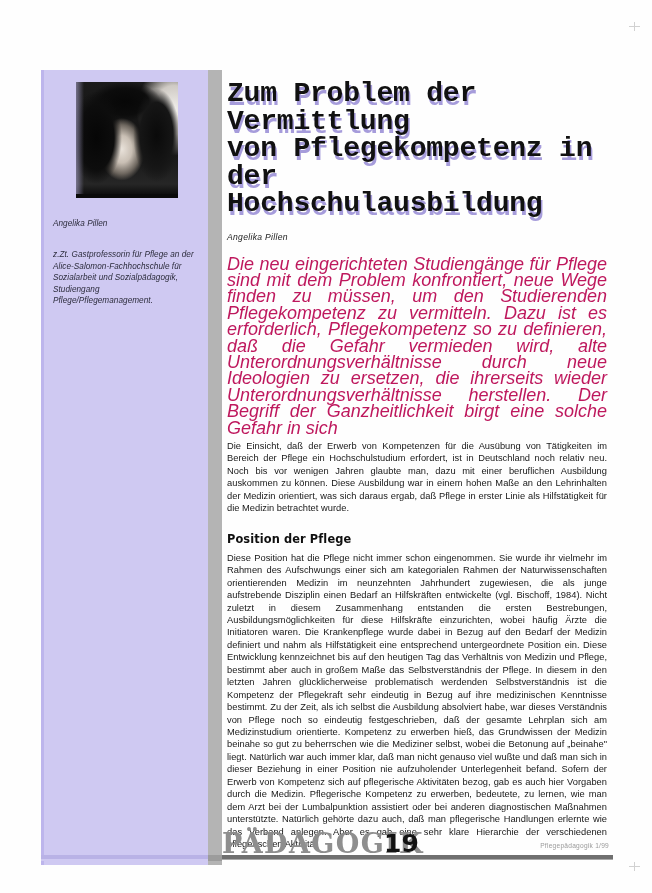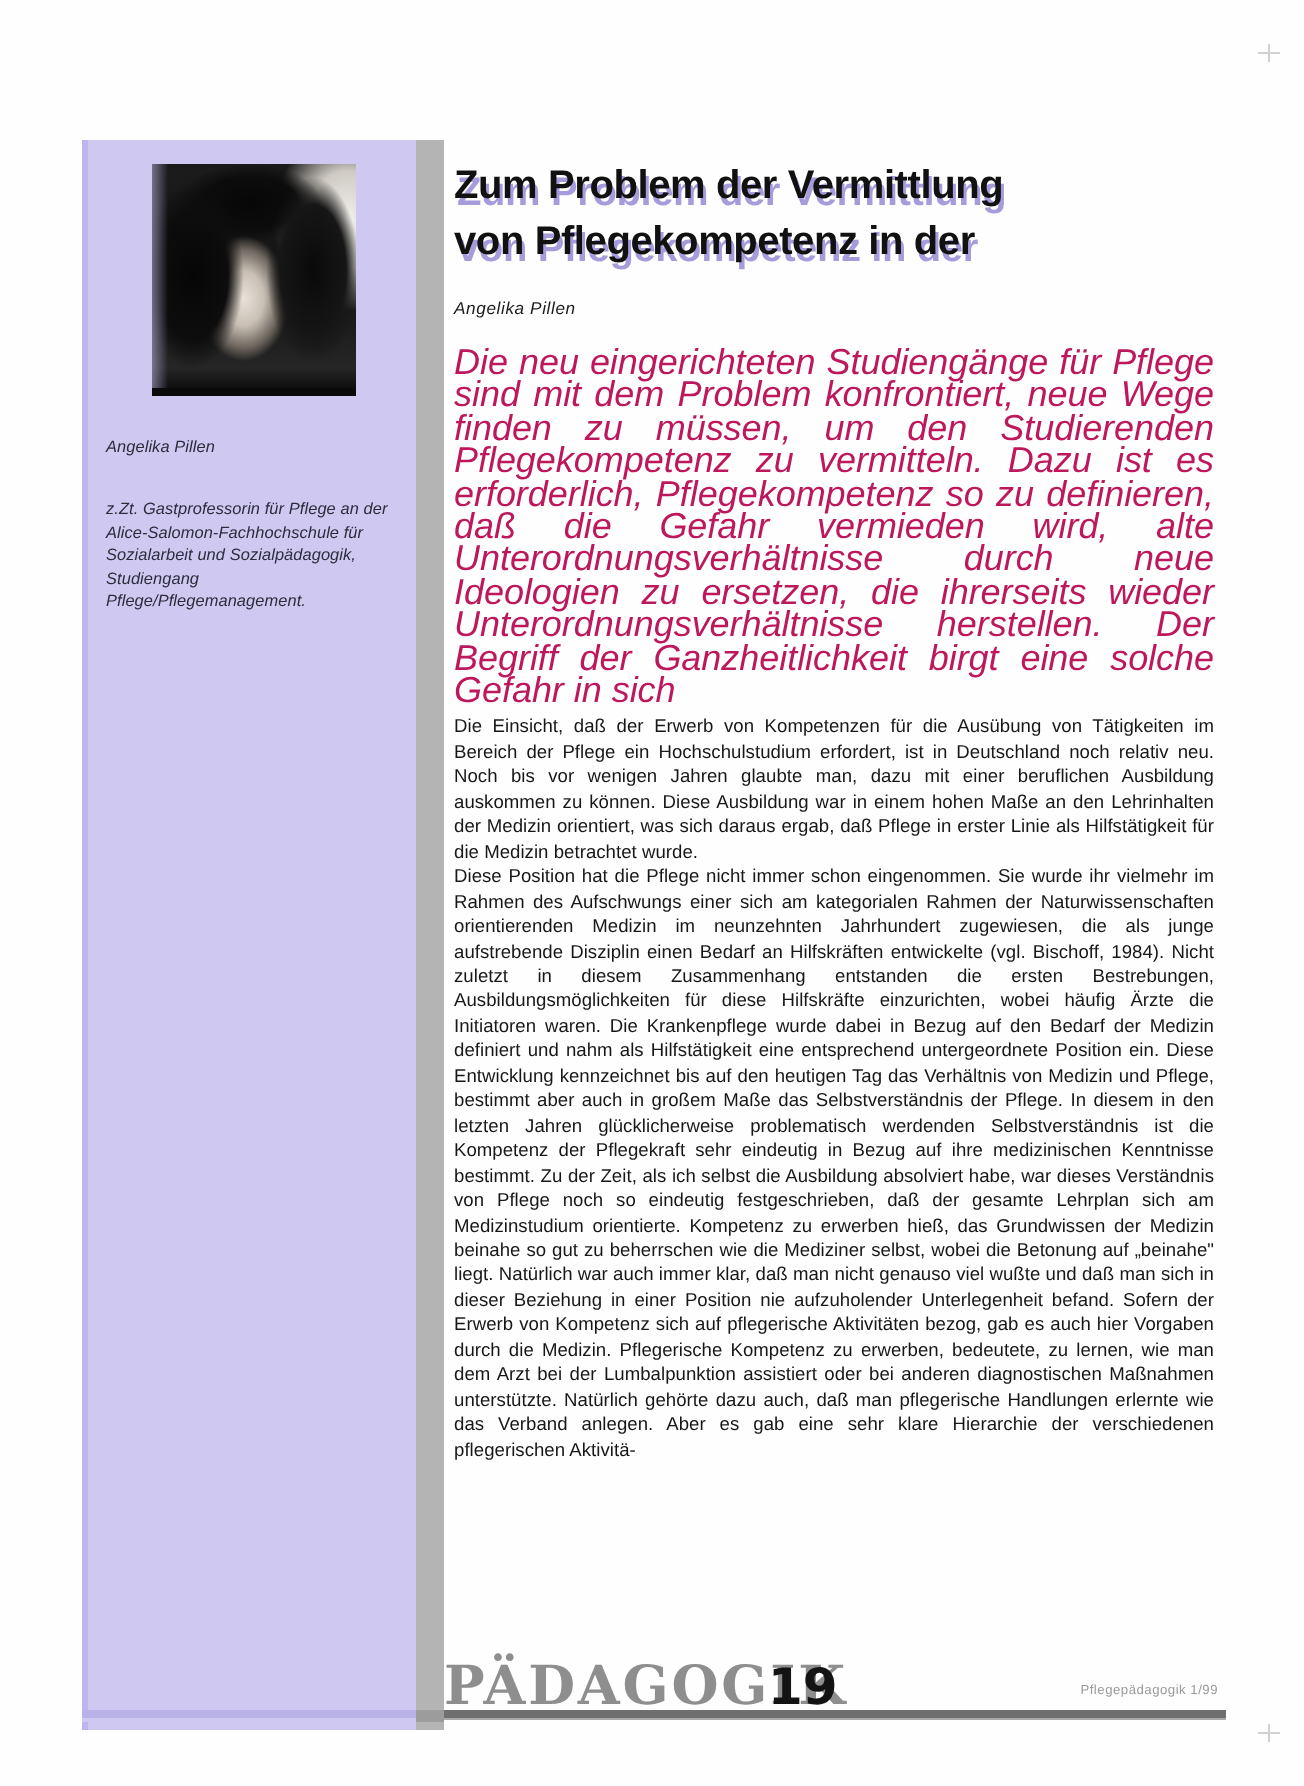--- a/index.html
+++ b/index.html
@@ -141,23 +141,23 @@
     position: absolute;
     left: 227px;
     top: 70px;
     width: 386px;
   }
 
   
   #headline {
     margin: 0;
     padding: 0;
-    font-family: Liberation Sans, sans-serif;
+    font-family: Liberation Mono, monospace;
     font-weight: bold;
-    font-size: 20px;
+    font-size: 28px;
     line-height: 27.5px;
     color: #111111;
     letter-spacing: -0.2px;
     text-shadow: 1.5px 3.5px 0 rgba(150,139,213,0.85);
     margin-top: 10px;
   }
   #headline .hl-line {
     display: block;
     position: relative;
   }
@@ -329,28 +329,30 @@
   <div id="sidebar-caption">
     <span class="cap-name">Angelika Pillen</span>
     <span class="cap-body">z.Zt. Gastprofessorin für Pflege an der Alice-Salomon-Fachhochschule für Sozialarbeit und Sozialpädagogik, Studiengang Pflege/Pflegemanagement.</span>
   </div>
 
   <div id="content">
 
     <h1 id="headline">
       <span class="hl-line">Zum Problem der Vermittlung</span>
       <span class="hl-line">von Pflegekompetenz in der</span>
+      <span class="hl-line">Hochschulausbildung</span>
     </h1>
 
     <p id="byline">Angelika Pillen</p>
 
     <p id="abstract">Die neu eingerichteten Studiengänge für Pflege sind mit dem Problem konfrontiert, neue Wege finden zu müssen, um den Studierenden Pflegekompetenz zu vermitteln. Dazu ist es erforderlich, Pflegekompetenz so zu definieren, daß die Gefahr vermieden wird, alte Unterordnungsverhältnisse durch neue Ideologien zu ersetzen, die ihrerseits wieder Unterordnungsverhältnisse herstellen. Der Begriff der Ganzheitlichkeit birgt eine solche Gefahr in sich</p>
 
     <p class="body-par" id="par-intro">Die Einsicht, daß der Erwerb von Kompetenzen für die Ausübung von Tätigkeiten im Bereich der Pflege ein Hochschulstudium erfordert, ist in Deutschland noch relativ neu. Noch bis vor wenigen Jahren glaubte man, dazu mit einer beruflichen Ausbildung auskommen zu können. Diese Ausbildung war in einem hohen Maße an den Lehrinhalten der Medizin orientiert, was sich daraus ergab, daß Pflege in erster Linie als Hilfstätigkeit für die Medizin betrachtet wurde.</p>
 
+    <h2 id="section-heading">Position der Pflege</h2>
 
     <p class="body-par" id="par-section">Diese Position hat die Pflege nicht immer schon eingenommen. Sie wurde ihr vielmehr im Rahmen des Aufschwungs einer sich am kategorialen Rahmen der Naturwissenschaften orientierenden Medizin im neunzehnten Jahrhundert zugewiesen, die als junge aufstrebende Disziplin einen Bedarf an Hilfskräften entwickelte (vgl. Bischoff, 1984). Nicht zuletzt in diesem Zusammenhang entstanden die ersten Bestrebungen, Ausbildungsmöglichkeiten für diese Hilfskräfte einzurichten, wobei häufig Ärzte die Initiatoren waren. Die Krankenpflege wurde dabei in Bezug auf den Bedarf der Medizin definiert und nahm als Hilfstätigkeit eine entsprechend untergeordnete Position ein. Diese Entwicklung kennzeichnet bis auf den heutigen Tag das Verhältnis von Medizin und Pflege, bestimmt aber auch in großem Maße das Selbstverständnis der Pflege. In diesem in den letzten Jahren glücklicherweise problematisch werdenden Selbstverständnis ist die Kompetenz der Pflegekraft sehr eindeutig in Bezug auf ihre medizinischen Kenntnisse bestimmt. Zu der Zeit, als ich selbst die Ausbildung absolviert habe, war dieses Verständnis von Pflege noch so eindeutig festgeschrieben, daß der gesamte Lehrplan sich am Medizinstudium orientierte. Kompetenz zu erwerben hieß, das Grundwissen der Medizin beinahe so gut zu beherrschen wie die Mediziner selbst, wobei die Betonung auf „beinahe" liegt. Natürlich war auch immer klar, daß man nicht genauso viel wußte und daß man sich in dieser Beziehung in einer Position nie aufzuholender Unterlegenheit befand. Sofern der Erwerb von Kompetenz sich auf pflegerische Aktivitäten bezog, gab es auch hier Vorgaben durch die Medizin. Pflegerische Kompetenz zu erwerben, bedeutete, zu lernen, wie man dem Arzt bei der Lumbalpunktion assistiert oder bei anderen diagnostischen Maßnahmen unterstützte. Natürlich gehörte dazu auch, daß man pflegerische Handlungen erlernte wie das Verband anlegen. Aber es gab eine sehr klare Hierarchie der verschiedenen pflegerischen Aktivitä-</p>
 
   </div>
 
   <div id="sidebar-footer-rule"></div>
   <div id="sidebar-footer-rule2"></div>
   <div id="gutter-footer-rule"></div>
 
   <div id="footer">

